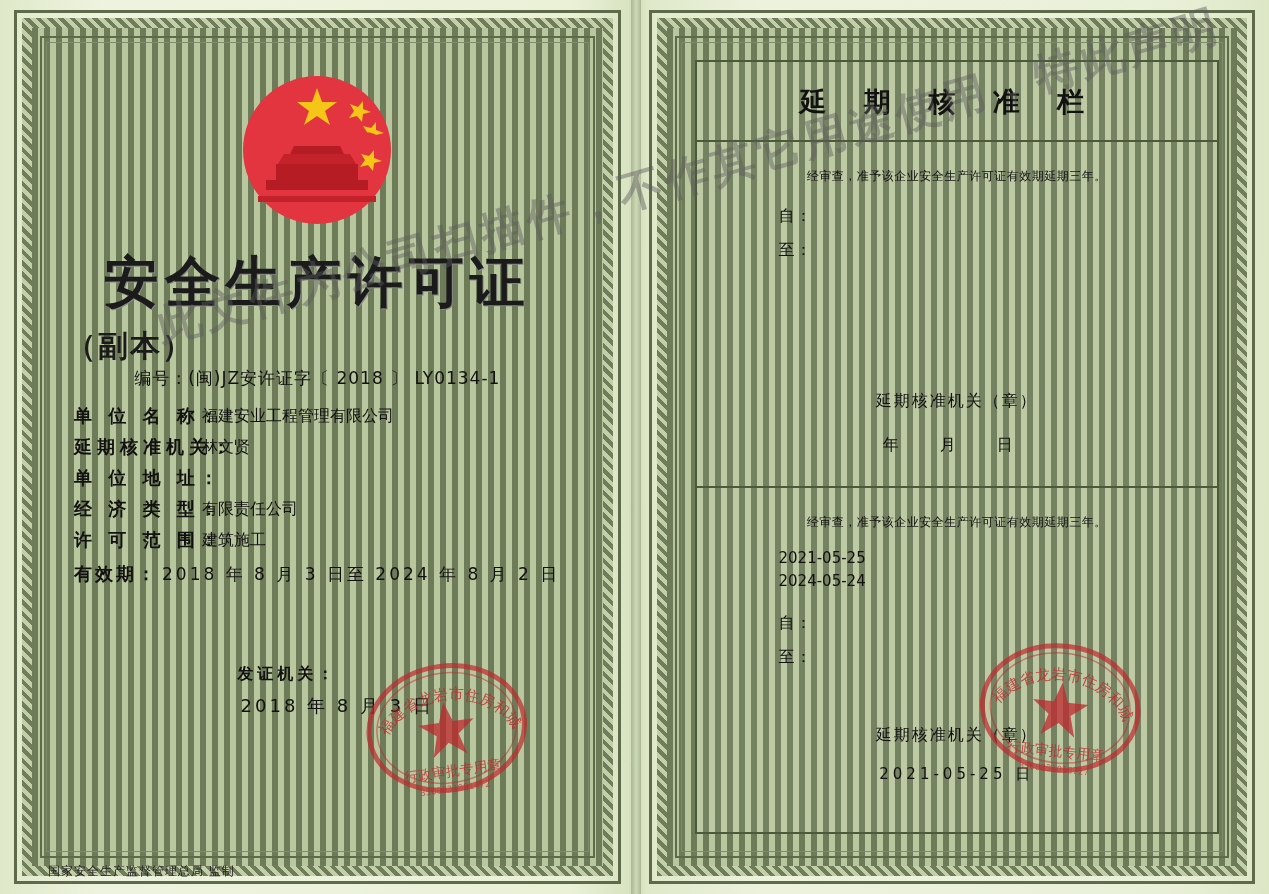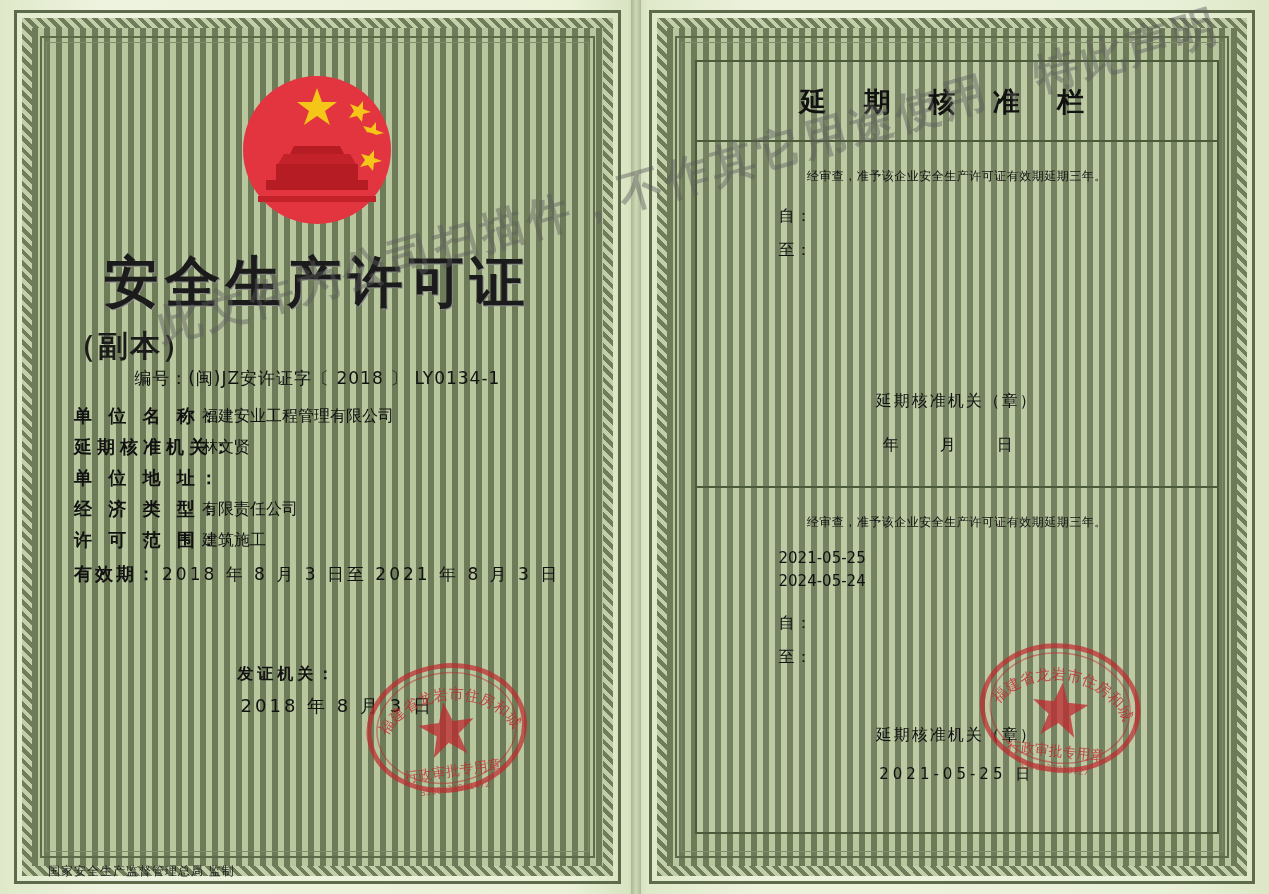--- a/index.html
+++ b/index.html
@@ -327,21 +327,21 @@
           <span class="val big">有限责任公司</span>
         </div>
         <div class="field">
           <span class="lbl">许 可 范 围：</span>
           <span class="val big">建筑施工</span>
         </div>
       </div>
 
       <div class="valid">
         <span class="lbl">有效期：</span>
-        <span class="val">2018 年 8 月 3 日至 2021 年 8 月 3 日</span>
+        <span class="val">2018 年 8 月 3 日至 2024 年 8 月 2 日</span>
       </div>
 
       <div class="issuer">发证机关：</div>
       <div class="issue-date">2018 年 8 月 3 日</div>
     </div>
 
     <div class="footer-note">国家安全生产监督管理总局 监制</div>
   </div>
 
   <div class="half">

